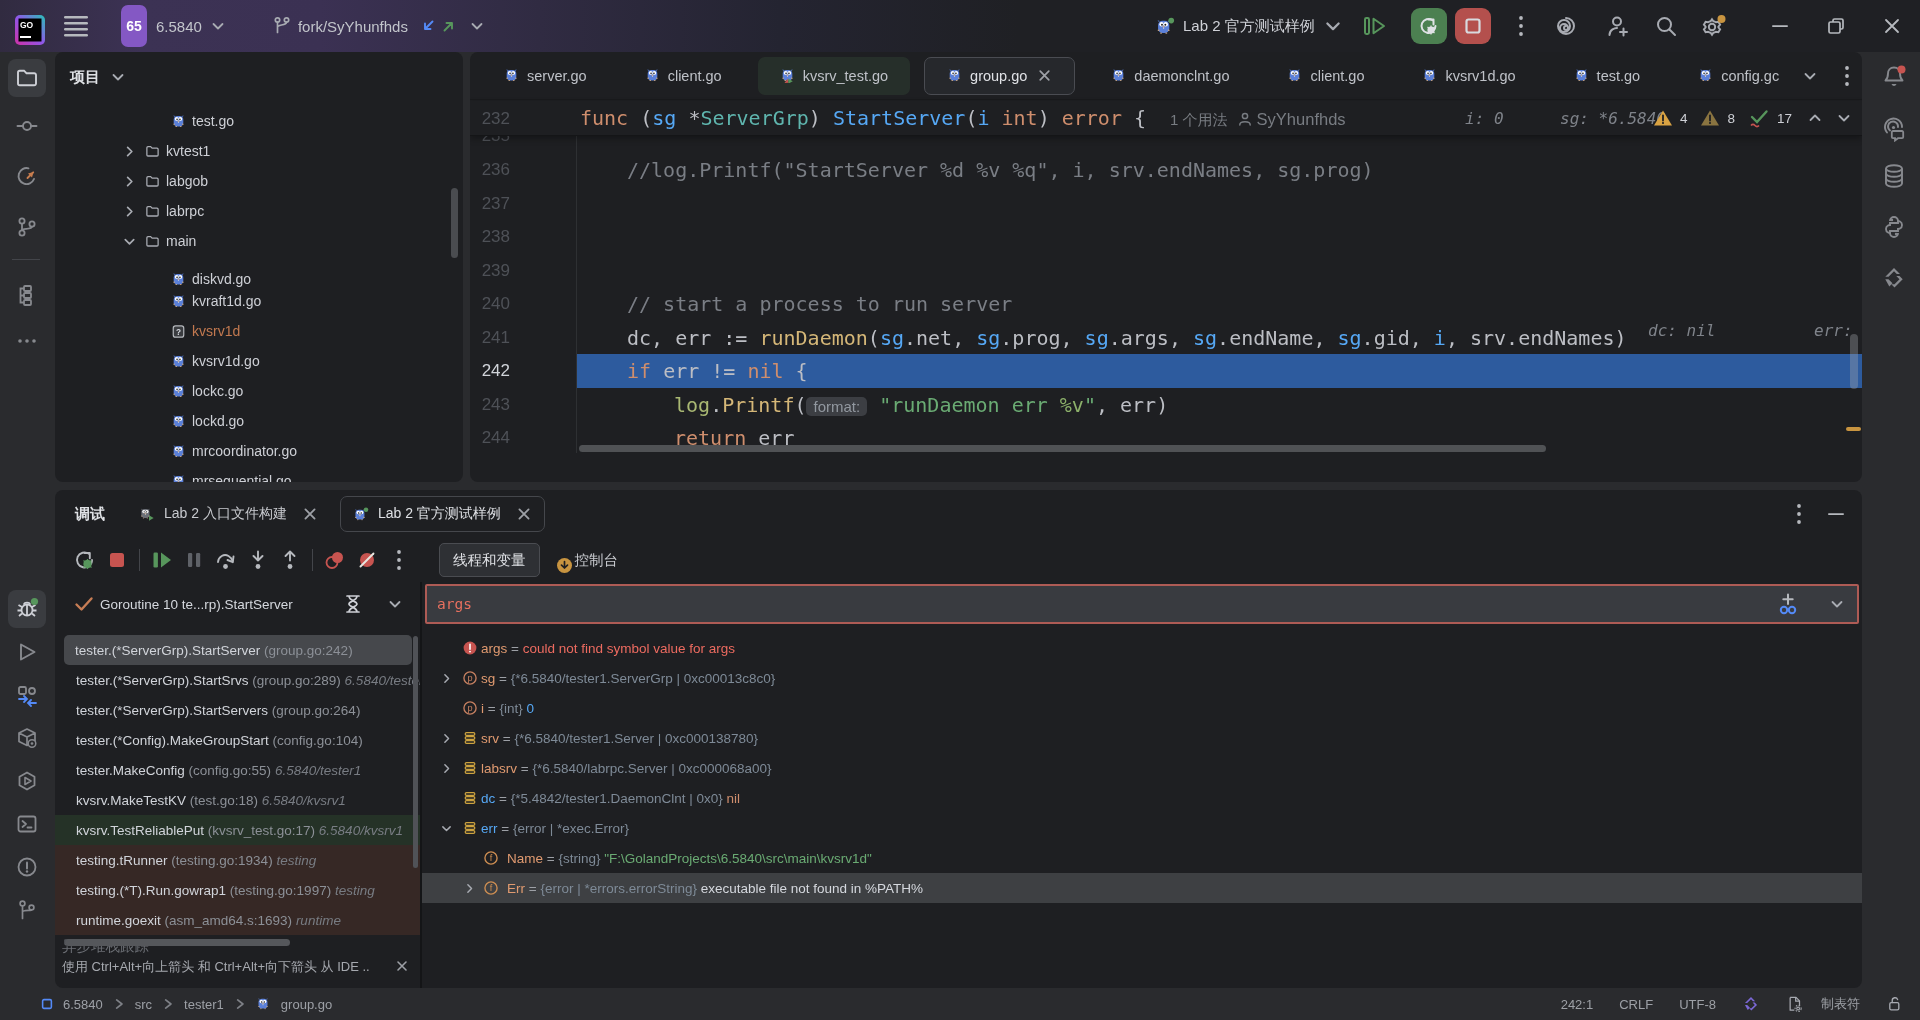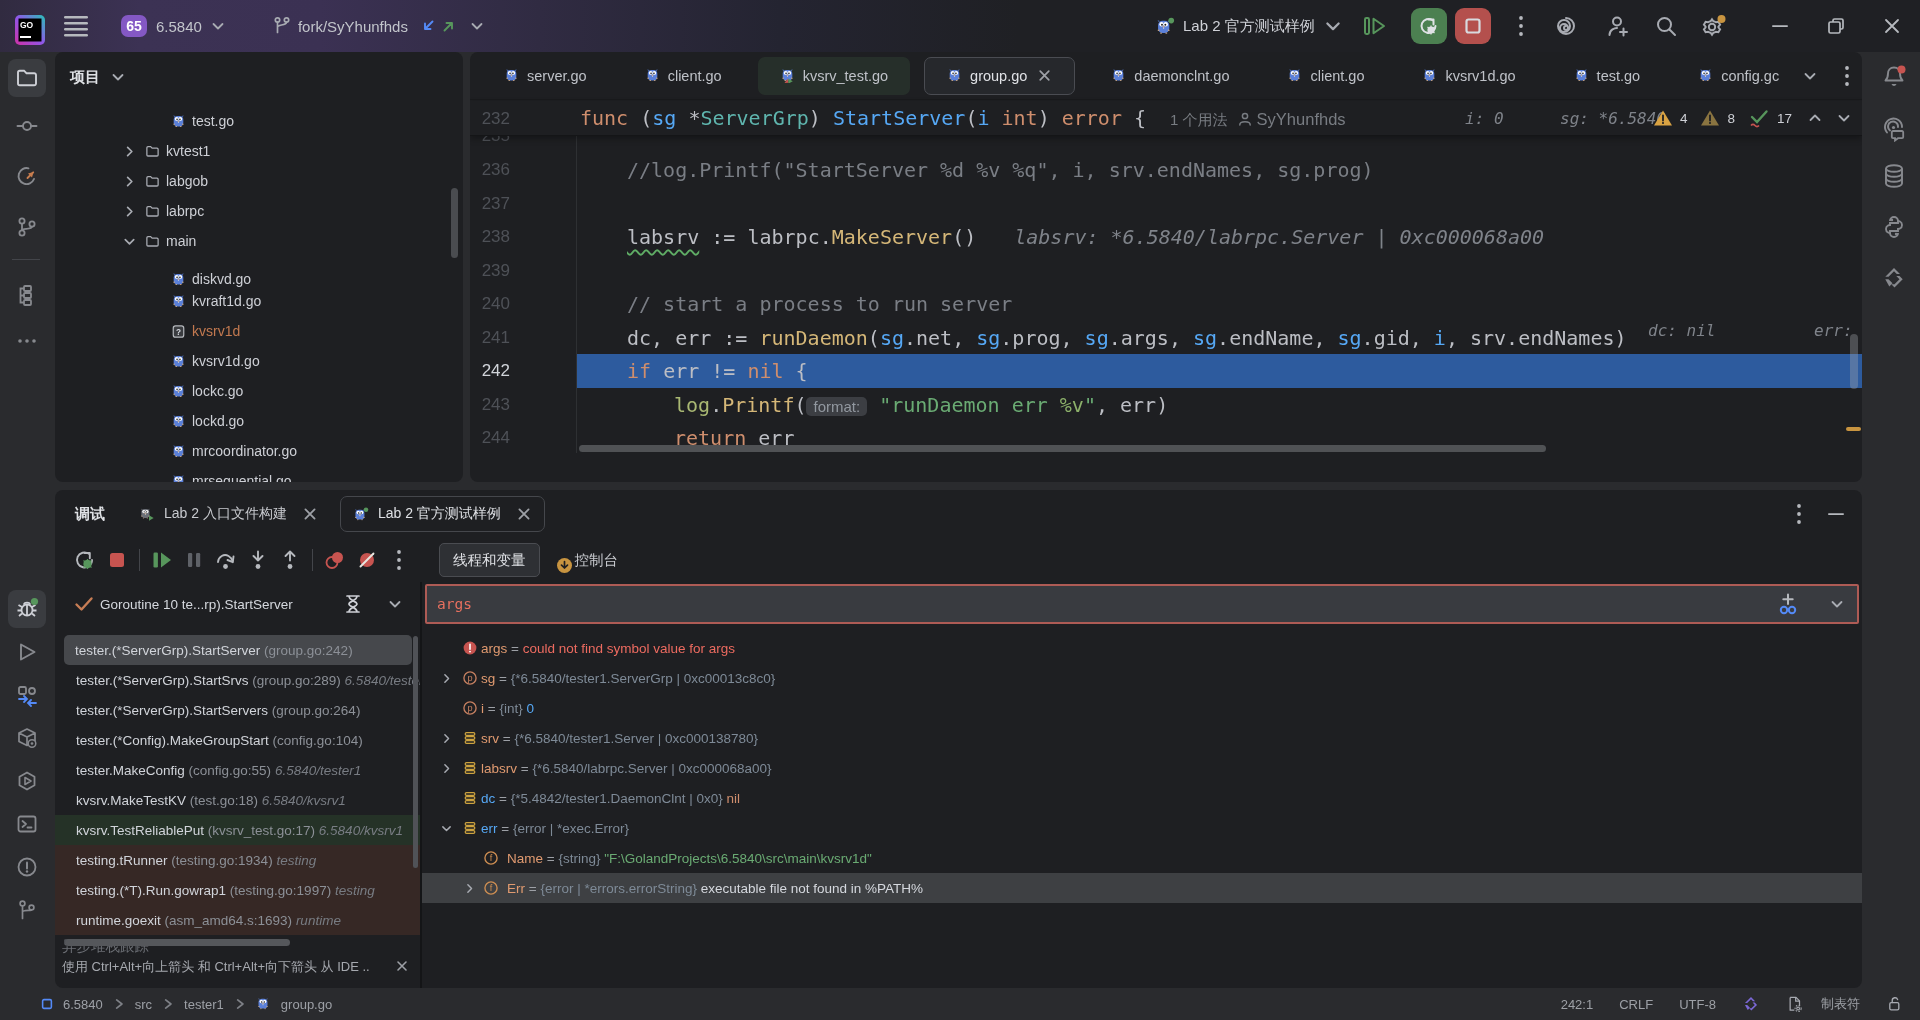--- a/index.html
+++ b/index.html
@@ -9,21 +9,21 @@
   svg { display:block; }
 
   
   #titlebar { position:absolute; left:0; top:0; width:1920px; height:52px;
     background:linear-gradient(to right,#312B40 0px,#3C3254 140px,#3B3153 320px,#302B42 540px,#242431 780px,#1F2024 1020px,#1F2024 100%);
     display:flex; align-items:center; }
   .tb-left { display:flex; align-items:center; }
   #goland-logo { width:23px; height:23px; margin-left:15px; border-radius:5px; }
   .tb-hamburger { margin-left:25px; }
   .proj-badge { margin-left:32px; background:#8458C4; color:#FFF; font-weight:bold; font-size:14px;
-    border-radius:7px; width:26px; height:22px; display:flex; align-items:center; justify-content:center; }
+    border-radius:7px; width:26px; height:42px; display:flex; align-items:center; justify-content:center; }
   .proj-name { margin-left:9px; font-size:15px; color:#C2C5CB; }
   .tb-chev { margin-left:8px; }
   .vcs-widget { display:flex; align-items:center; margin-left:46px; }
   .vcs-branch { margin-left:6px; font-size:15px; color:#C2C5CB; }
   .tb-run-cluster { position:absolute; left:1155px; top:0; height:52px; display:flex; align-items:center; }
   .run-chip { display:flex; align-items:center; gap:8px; }
   .run-chip-label { font-size:15px; color:#CFD1D7; }
   .tb-btn { width:36px; height:36px; border-radius:9px; display:flex; align-items:center; justify-content:center; }
   .tb-btn.green { background:#4C8051; margin-left:18px; }
   .tb-btn.red { background:#B4504D; margin-left:8px; }
@@ -1009,21 +1009,20 @@
         <div class="code-row" style="top: 52px;">
           <div class="gutter-num">236</div>
           <div class="code-text mono" style="left: 157px;"><span class="c-comment">//log.Printf("StartServer %d %v %q", i, srv.endNames, sg.prog)</span></div>
         </div>
         <div class="code-row" style="top: 85.5px;">
           <div class="gutter-num">237</div>
           <div class="code-text mono" style="left: 110px;"></div>
         </div>
         <div class="code-row" style="top: 119px;">
           <div class="gutter-num">238</div>
-          <div class="code-text mono" style="left: 157px;"><span class="c-plain wave-green">labsrv</span><span class="c-plain"> := </span><span class="c-plain">labrpc</span><span class="c-plain">.</span><span class="c-call">MakeServer</span><span class="c-plain">()</span><span class="mono dbg-hint" style="margin-left: 38px;">labsrv: *6.5840/labrpc.Server | 0xc000068a00</span></div>
         </div>
         <div class="code-row" style="top: 152.5px;">
           <div class="gutter-num">239</div>
           <div class="code-text mono" style="left: 110px;"></div>
         </div>
         <div class="code-row" style="top: 186px;">
           <div class="gutter-num">240</div>
           <div class="code-text mono" style="left: 157px;"><span class="c-comment">// start a process to run server</span></div>
         </div>
         <div class="code-row" style="top: 219.5px;">

